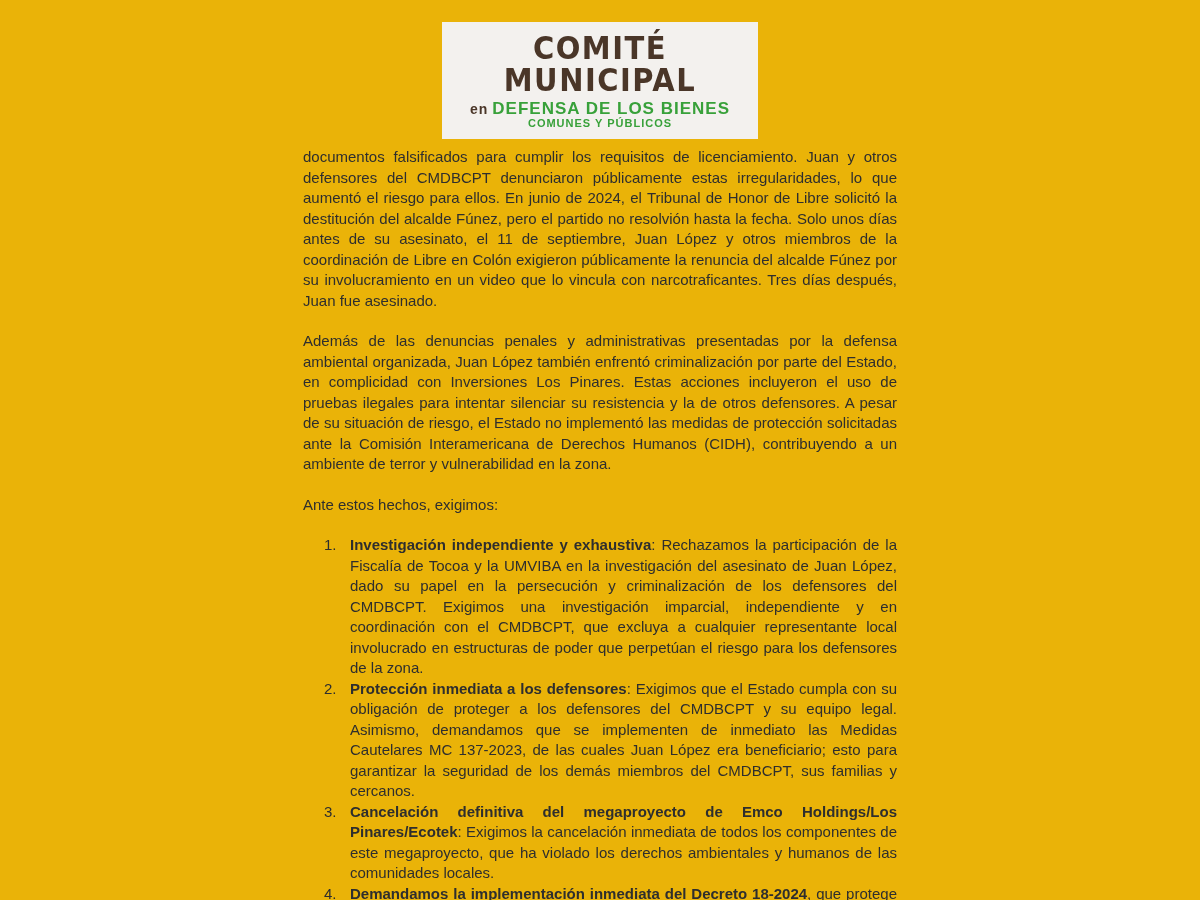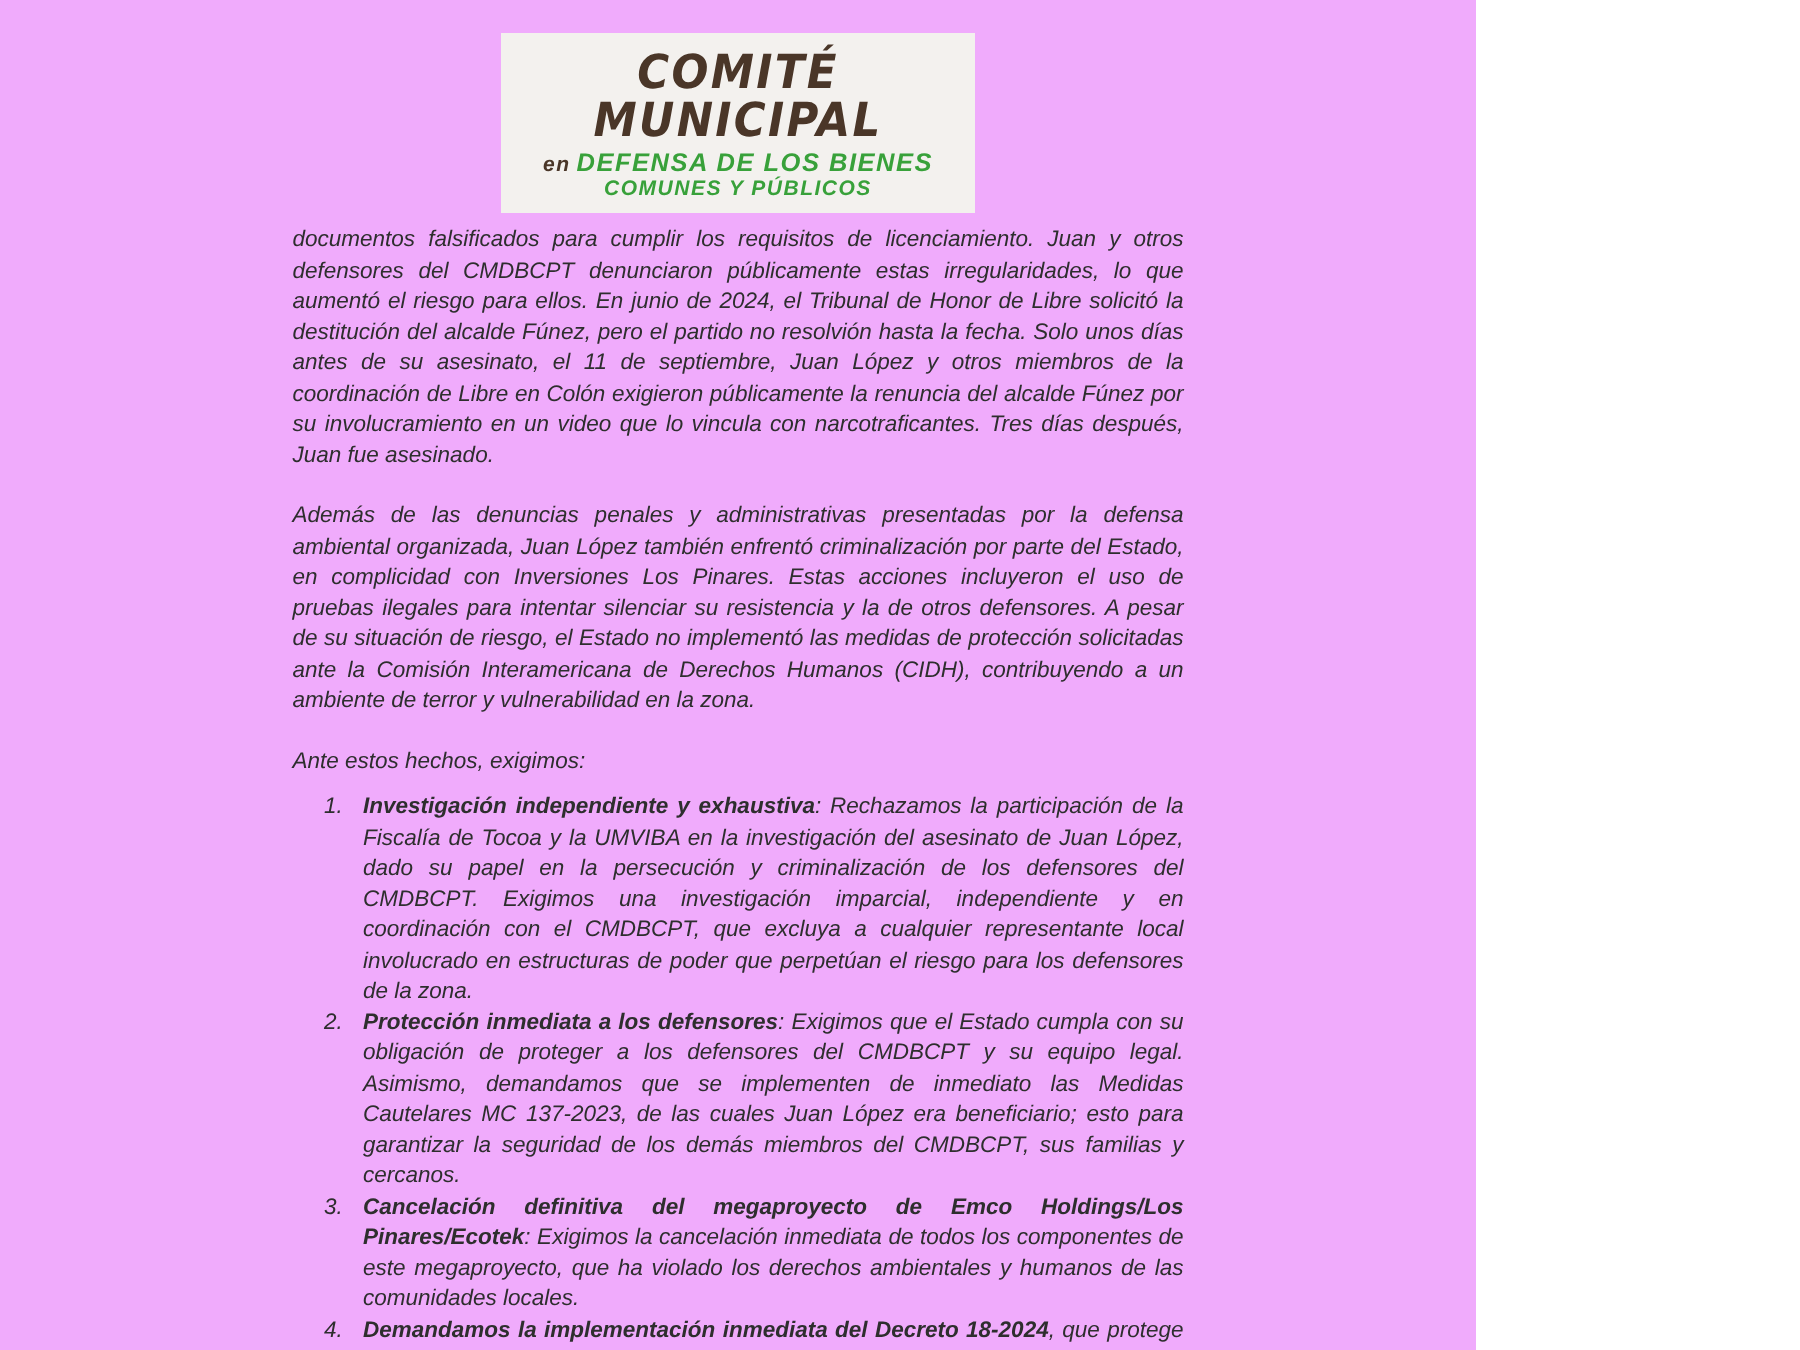--- a/index.html
+++ b/index.html
@@ -2,27 +2,26 @@
 <html lang="es"><head>
 <meta charset="utf-8">
 <style>
   html, body {
     margin: 0;
     padding: 0;
     background: #ffffff;
   }
   .page {
     position: relative;
-    width: 984px;
+    width: 1200px;
     height: 900px;
-    background: #f0abfc;
+    background: #eab308;
     font-family: "Liberation Sans", "DejaVu Sans", sans-serif;
     color: #2e2e2e;
     overflow: hidden;
-    font-style: italic;
   }
   
   .logo {
     width: 300px;
     margin: 22px auto 8px auto;
     background: #f3f1ee;
     padding: 12px 8px 10px 8px;
     text-align: center;
     line-height: 1.05;
   }
@@ -44,37 +43,37 @@
     color: #38a13a;
   }
   .logo-en {
     color: #4a3628;
     font-size: 14px;
     margin-right: 4px;
   }
   .logo-line3 {
     display: block;
     font-weight: 800;
-    font-size: 14px;
+    font-size: 11px;
     letter-spacing: 1px;
     color: #38a13a;
   }
   
   .doc {
     width: 594px;
     margin: 0 auto;
     font-size: 15px;
     line-height: 20.5px;
     text-align: justify;
   }
   .doc p {
     margin: 0 0 20px 0;
   }
   .doc p.intro-lead {
-    margin-bottom: 10px;
+    margin-bottom: 20px;
   }
   ol.demands {
     margin: 0;
     padding: 0 0 0 47px;
     list-style: none;
     counter-reset: demand;
   }
   ol.demands li {
     position: relative;
     margin: 0;

